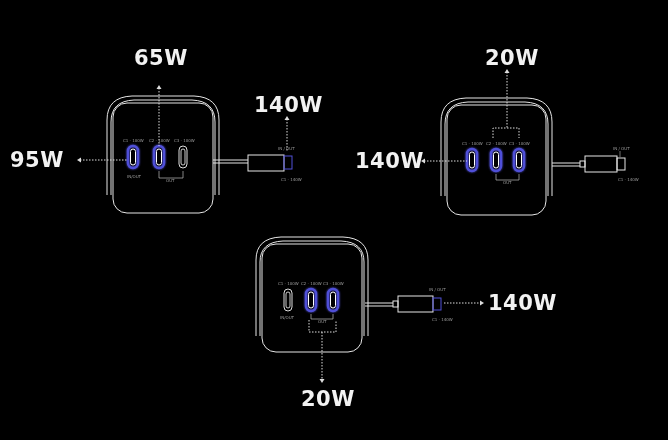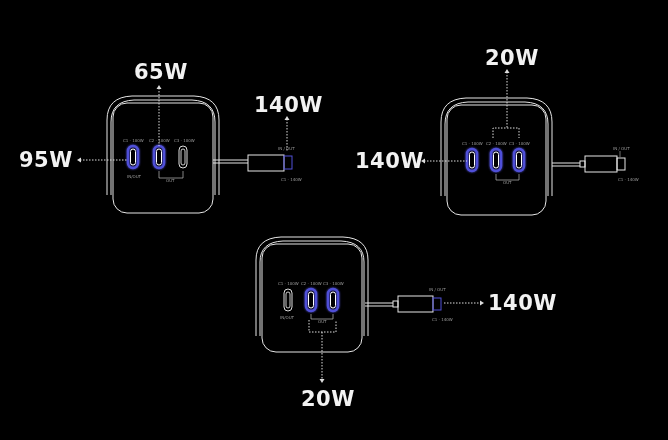--- a/index.html
+++ b/index.html
@@ -110,22 +110,22 @@
     <path d="M309,320 L309,332 L336,332 L336,320"></path>
     <line x1="322" y1="332" x2="322" y2="380"></line>
     <line x1="444" y1="303" x2="481" y2="303"></line>
   </g>
   <g fill="#ddd">
     <polygon points="322,383 319.5,379 324.5,379"></polygon>
     <polygon points="484,303 480,300.5 480,305.5"></polygon>
   </g>
 </svg>
 
-<div class="watt" style="left:19px;top:150px;">95W</div>
-<div class="watt" style="left:134px;top:62px;">65W</div>
+<div class="watt" style="left:10px;top:150px;">95W</div>
+<div class="watt" style="left:134px;top:48px;">65W</div>
 <div class="watt" style="left:254px;top:95px;">140W</div>
 <div class="tiny" style="left:123px;top:139px;">C1 · 100W</div>
 <div class="tiny" style="left:149px;top:139px;">C2 · 100W</div>
 <div class="tiny" style="left:174px;top:139px;">C3 · 100W</div>
 <div class="tiny" style="left:127px;top:175px;">IN/OUT</div>
 <div class="tiny" style="left:166px;top:179px;">OUT</div>
 <div class="tiny" style="left:278px;top:147px;">IN / OUT</div>
 <div class="tiny" style="left:281px;top:178px;">C1 · 140W</div>
 
 <div class="watt" style="left:355px;top:151px;">140W</div>

